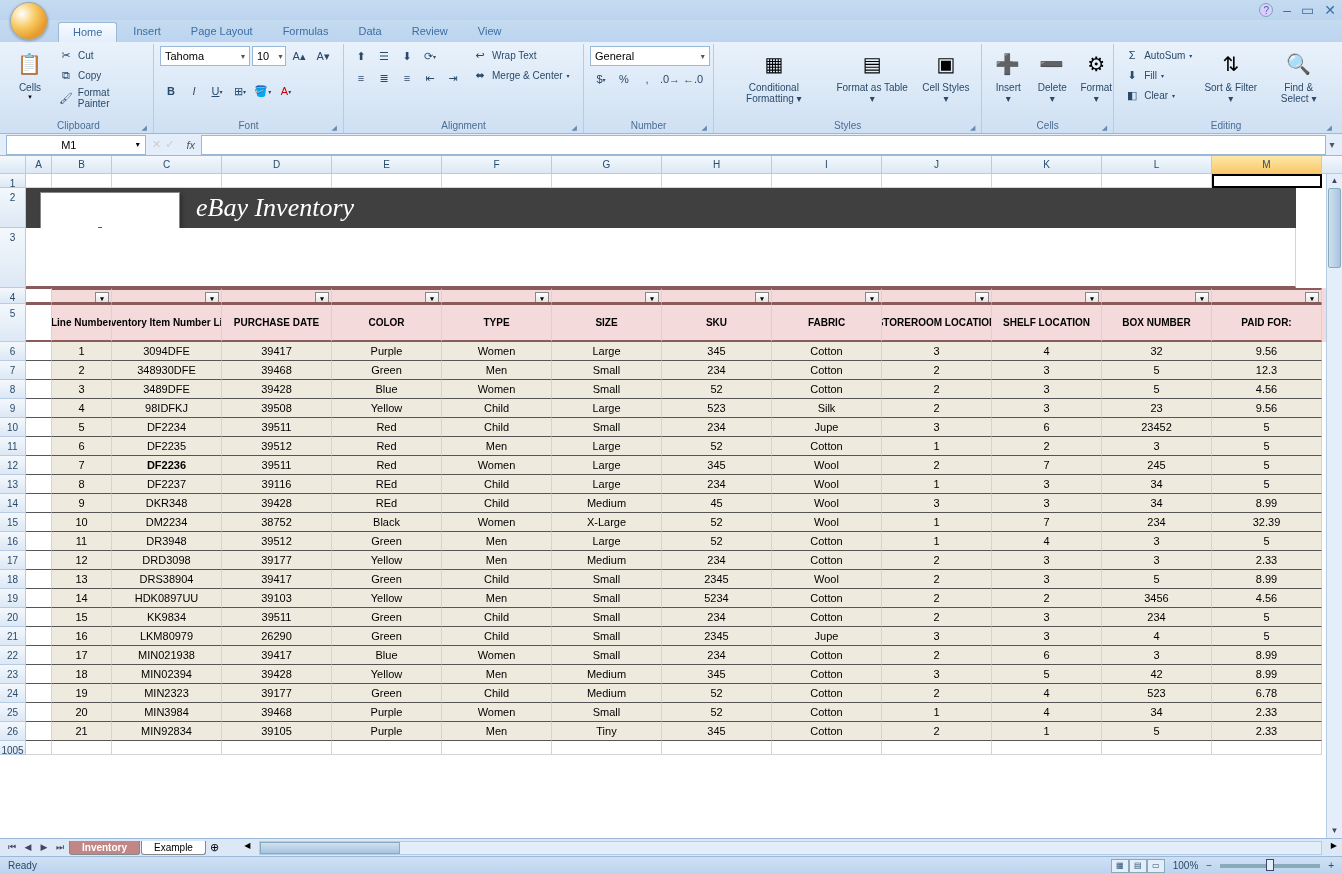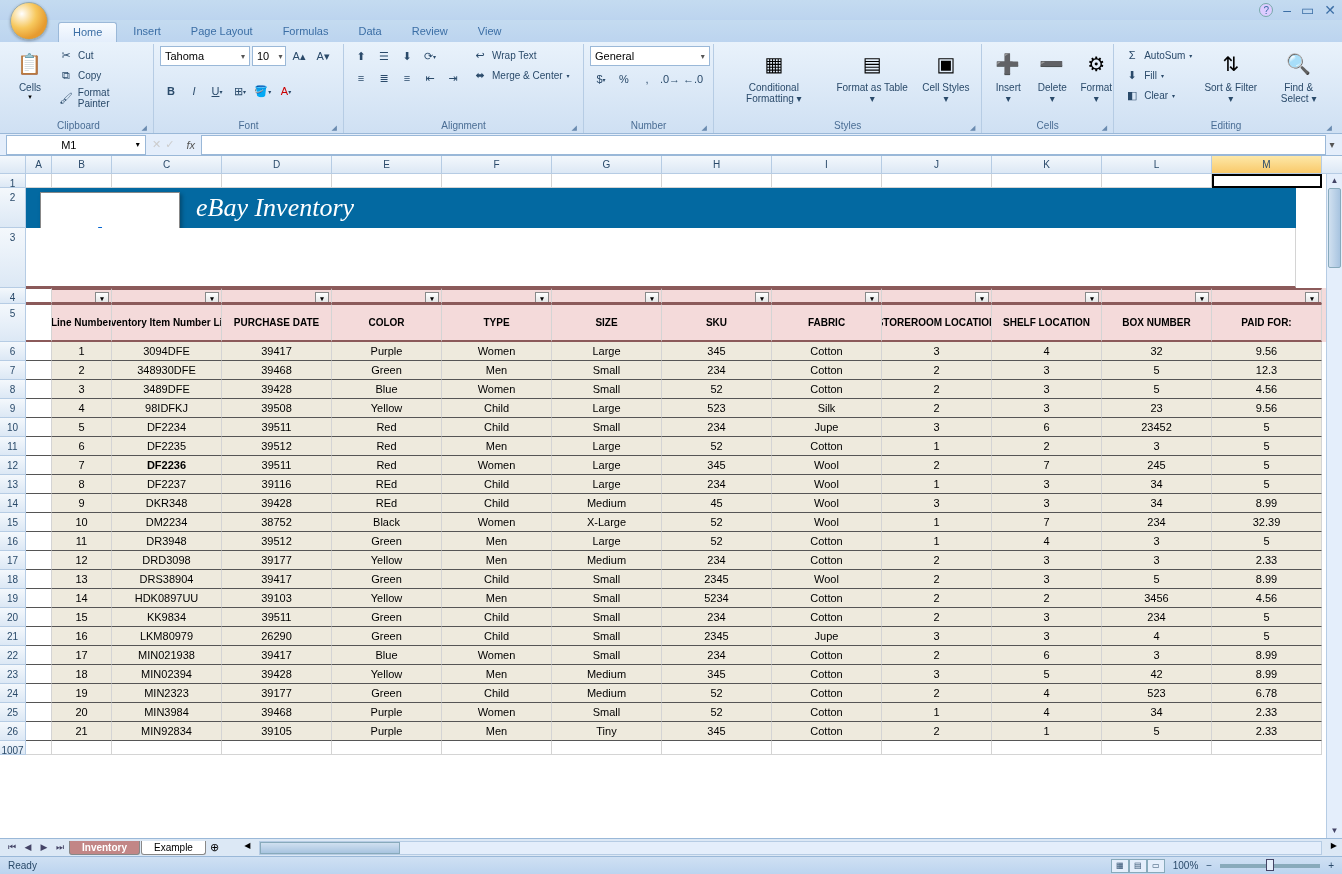--- a/index.html
+++ b/index.html
@@ -57,21 +57,21 @@
 .ch { border-right:1px solid #b6cce4; text-align:center; font-size:10px; color:#2a4a6a; line-height:18px; cursor:pointer;}
 .ch.sel { background:linear-gradient(#fde8a8,#f9c96a);}
 
 .rows-area { position:absolute; top:18px; bottom:0; left:0; right:16px; overflow:hidden;}
 .row { display:flex; height:19px;}
 .rh { width:26px; background:linear-gradient(#f4f8fc,#dce8f5); border-right:1px solid #b6cce4; border-bottom:1px solid #b6cce4; text-align:center; font-size:10px; color:#2a4a6a; line-height:19px;}
 .cell { border-right:1px solid #d4d4d4; border-bottom:1px solid #d4d4d4; font-size:11px; padding:0 4px; line-height:19px; overflow:hidden; white-space:nowrap;}
 
 
 .inv-title-row { height:40px !important;}
-.inv-title { background:#0369a1; color:#fff; font-family:Georgia,serif; font-style:italic; font-size:26px; padding-left:170px; line-height:40px; border:none !important;}
+.inv-title { background:#404040; color:#fff; font-family:Georgia,serif; font-style:italic; font-size:26px; padding-left:170px; line-height:40px; border:none !important;}
 .logo-box { position:absolute; left:14px; top:4px; width:140px; height:92px; background:#fff; border:1px solid #888; box-shadow:2px 2px 4px rgba(0,0,0,0.3); z-index:10; display:flex; align-items:center; justify-content:center;}
 .logo-text { font-size:28px; font-weight:bold; }
 .logo-text .e1{color:#e53238;} .logo-text .b{color:#0064d2;} .logo-text .a{color:#f5af02;} .logo-text .y{color:#86b817;}
 
 .hdr-row { background:#f4dada;}
 .hdr-row .cell { background:#f4dada; font-weight:bold; text-align:center; font-size:10px; vertical-align:middle; display:flex; align-items:center; justify-content:center; line-height:12px; border-bottom:2px solid #8b5a5a; border-top:1px solid #8b5a5a; position:relative; padding:2px;}
 .filter-btn { position:absolute; right:2px; top:2px; width:14px; height:14px; border:1px solid #888; background:linear-gradient(#fff,#ddd); font-size:7px; display:flex; align-items:center; justify-content:center; cursor:pointer;}
 
 .data-row .cell { background:#eeeadd; text-align:center; border-bottom:1px solid #555;}
 .data-row .cell:first-of-type { text-align:center;}
@@ -752,21 +752,21 @@
         <div class="cell" style="width: 110px;">Men</div>
         <div class="cell" style="width: 110px;">Tiny</div>
         <div class="cell" style="width: 110px;">345</div>
         <div class="cell" style="width: 110px;">Cotton</div>
         <div class="cell" style="width: 110px;">2</div>
         <div class="cell" style="width: 110px;">1</div>
         <div class="cell" style="width: 110px;">5</div>
         <div class="cell" style="width: 110px;">2.33</div>
       </div>
       <div class="row" style="height: 14px;">
-        <div class="rh">1007</div>
+        <div class="rh">1005</div>
         <div class="cell" style="width: 26px;"></div>
         <div class="cell" style="width: 60px;"></div>
         <div class="cell" style="width: 110px;"></div>
         <div class="cell" style="width: 110px;"></div>
         <div class="cell" style="width: 110px;"></div>
         <div class="cell" style="width: 110px;"></div>
         <div class="cell" style="width: 110px;"></div>
         <div class="cell" style="width: 110px;"></div>
         <div class="cell" style="width: 110px;"></div>
         <div class="cell" style="width: 110px;"></div>

